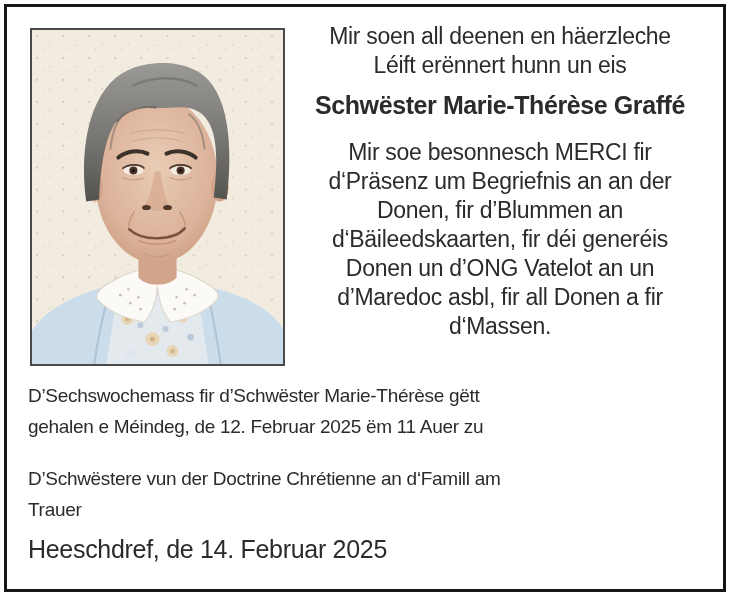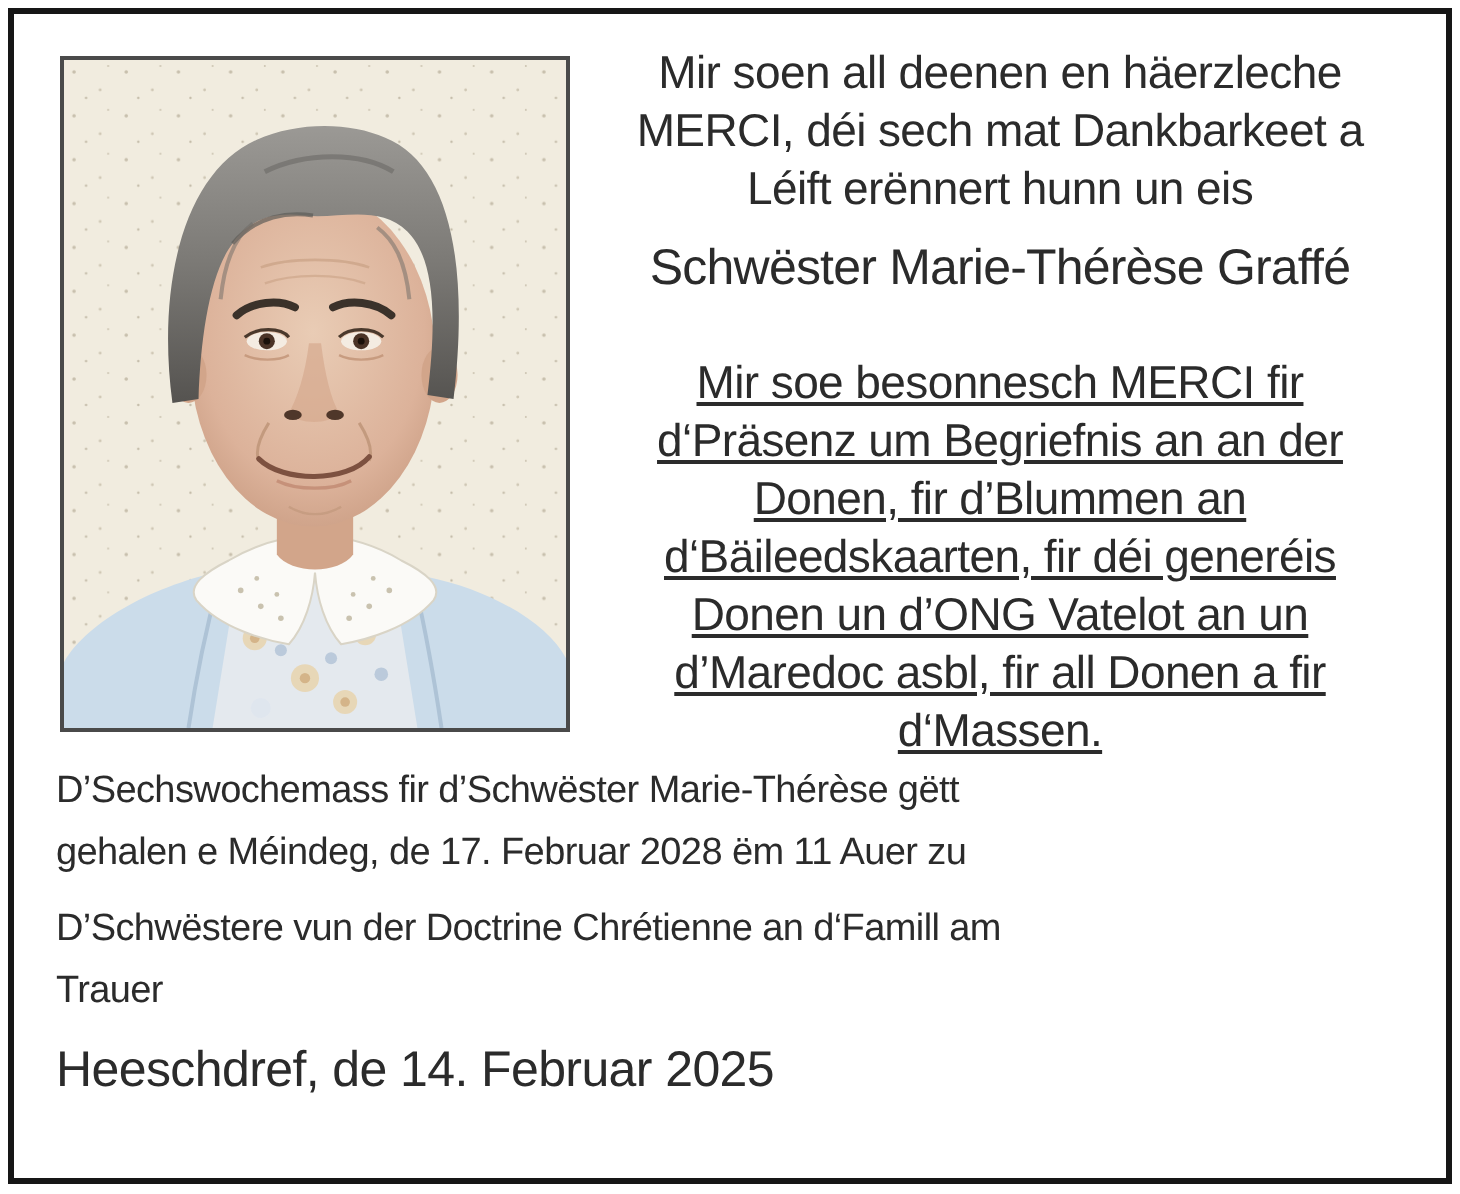--- a/index.html
+++ b/index.html
@@ -27,33 +27,33 @@
   .right-col{
     position:absolute;left:288px;top:22px;width:424px;
     text-align:center;
     letter-spacing:-0.3px;
   }
   .intro-line,.thanks-line{
     font-size:23px;line-height:29px;
   }
   .deceased-name{
     margin-top:10px;
-    font-size:25px;line-height:30px;font-weight:normal;
+    font-size:25px;line-height:30px;font-weight:bold;
     letter-spacing:-0.4px;
   }
-  .thanks{margin-top:28px;text-decoration:underline;}
+  .thanks{margin-top:18px;}
   .bottom-col{
     position:absolute;left:28px;top:380px;width:678px;
     text-align:left;
     letter-spacing:-0.3px;
   }
   .bottom-line{
     font-size:19px;line-height:31px;
   }
-  .mourners{margin-top:7px;}
+  .mourners{margin-top:21px;}
   .signoff{margin-top:9px;font-size:25px;line-height:31px;}
   .signoff .place{font-weight:normal;}
 </style>
 </head>
 <body>
 
 <div class="notice">
   <div class="frame"></div>
 
   <div class="photo">
@@ -152,40 +152,39 @@
       <path d="M102,182 C97,190 95,196 97,201 M147,182 C152,190 154,196 152,201" stroke="#c39a7e" stroke-width="1.5" fill="none"></path>
 
       <path d="M97,200 C109,212 141,212 152,199" stroke="#7d5140" stroke-width="2.6" fill="none" stroke-linecap="round"></path>
       <path d="M106,211 C116,216 134,216 143,211" stroke="#c08a72" stroke-width="1.6" fill="none" opacity="0.8"></path>
       <path d="M112,224 C120,229 130,229 138,224" stroke="#c39a7e" stroke-width="1.2" fill="none" opacity="0.8"></path>
     </svg>
   </div>
 
   <div class="right-col">
     <div class="intro-line">Mir soen all deenen en häerzleche</div>
-    <div class="intro-line">MERCI, déi sech mat Dankbarkeet a</div>
     <div class="intro-line">Léift erënnert hunn un eis</div>
 
     <div class="deceased-name">Schwëster Marie-Thérèse Graffé</div>
 
     <div class="thanks">
       <div class="thanks-line">Mir soe besonnesch MERCI fir</div>
       <div class="thanks-line">d‘Präsenz um Begriefnis an an der</div>
       <div class="thanks-line">Donen, fir d’Blummen an</div>
       <div class="thanks-line">d‘Bäileedskaarten, fir déi generéis</div>
       <div class="thanks-line">Donen un d’ONG Vatelot an un</div>
       <div class="thanks-line">d’Maredoc asbl, fir all Donen a fir</div>
       <div class="thanks-line">d‘Massen.</div>
     </div>
   </div>
 
   <div class="bottom-col">
     <div class="mass">
       <div class="bottom-line">D’Sechswochemass fir d’Schwëster Marie-Thérèse gëtt</div>
-      <div class="bottom-line">gehalen e Méindeg, de 17. Februar 2028 ëm 11 Auer zu</div>
+      <div class="bottom-line">gehalen e Méindeg, de 12. Februar 2025 ëm 11 Auer zu</div>
     </div>
     <div class="mourners">
       <div class="bottom-line">D’Schwëstere vun der Doctrine Chrétienne an d‘Famill am</div>
       <div class="bottom-line">Trauer</div>
     </div>
     <div class="signoff">
       <span class="place">Heeschdref</span><span>, de 14. Februar 2025</span>
     </div>
   </div>
 </div>

